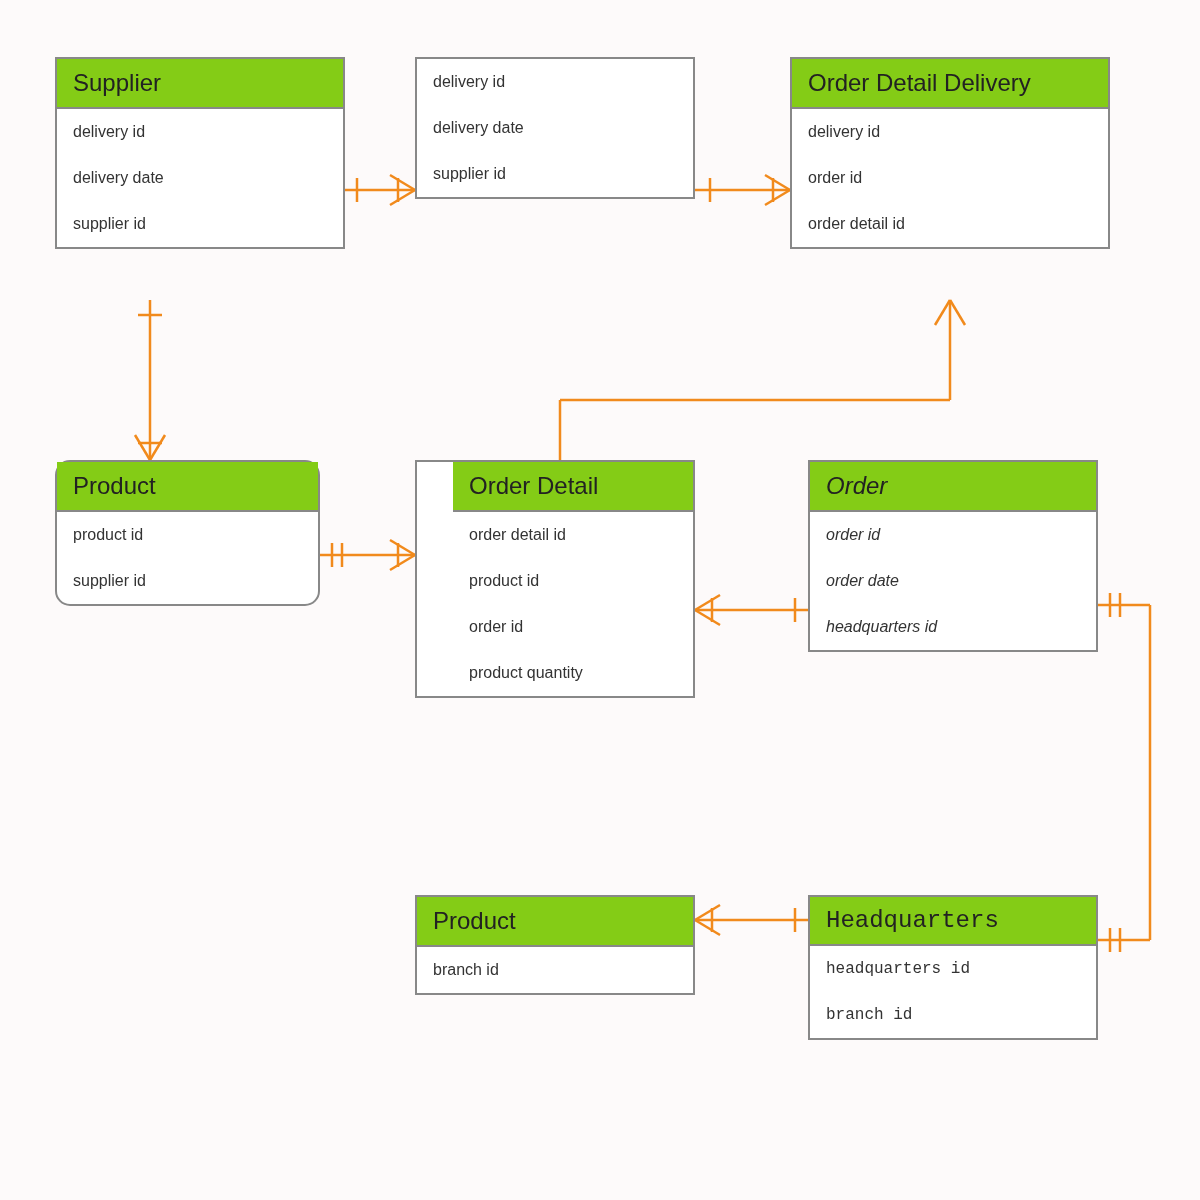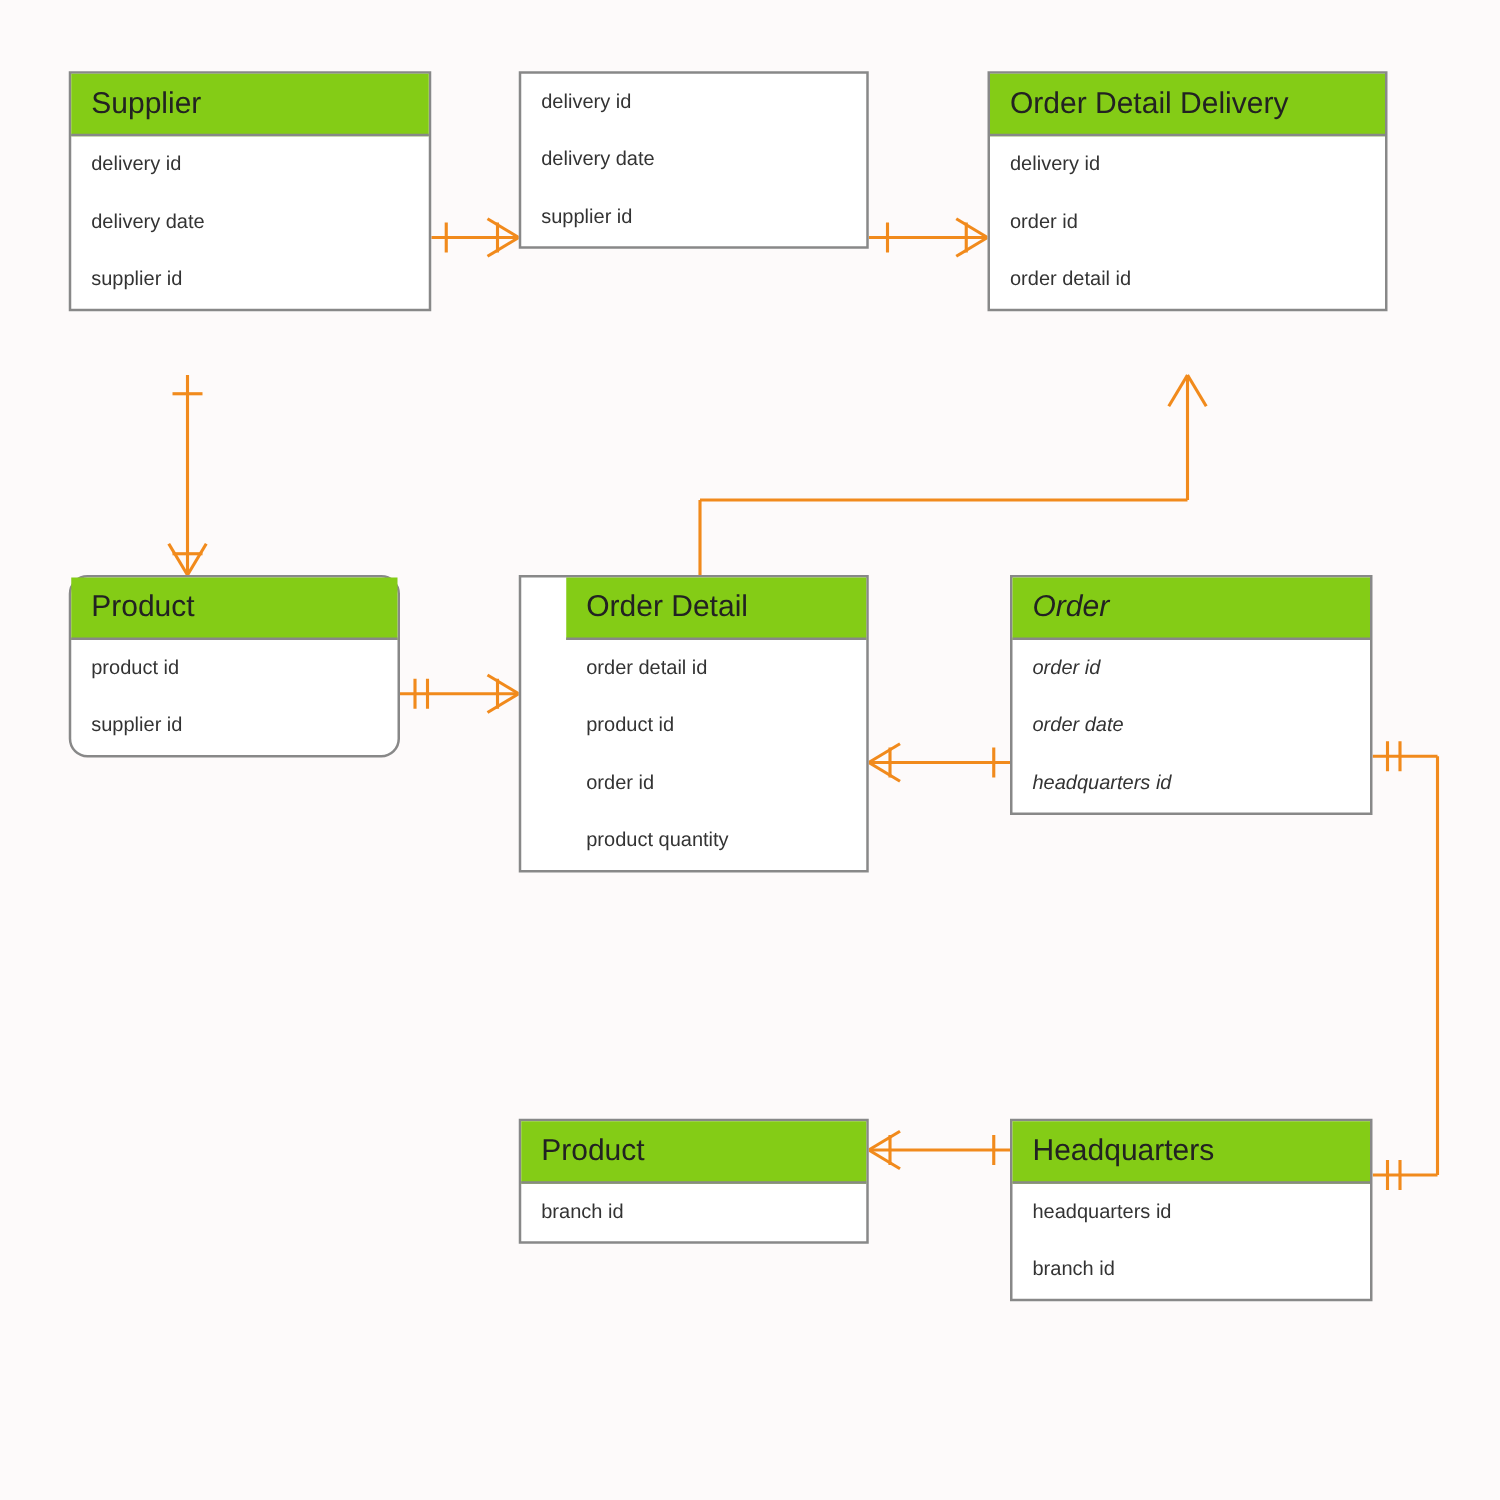--- a/index.html
+++ b/index.html
@@ -156,19 +156,19 @@
     <div class="field">order id</div>
     <div class="field">order date</div>
     <div class="field">headquarters id</div>
   </div>
 
   <div class="entity" style="left:415px;top:895px;width:280px;">
     <div class="title">Product</div>
     <div class="field">branch id</div>
   </div>
 
-  <div class="entity" style="left:808px;top:895px;width:290px;">
+  <div class="entity" style="left:808px;top:895px;width:290px;font-family:Liberation Mono, monospace;">
     <div class="title">Headquarters</div>
     <div class="field">headquarters id</div>
     <div class="field">branch id</div>
   </div>
 
 </div>
 
 </body></html>

